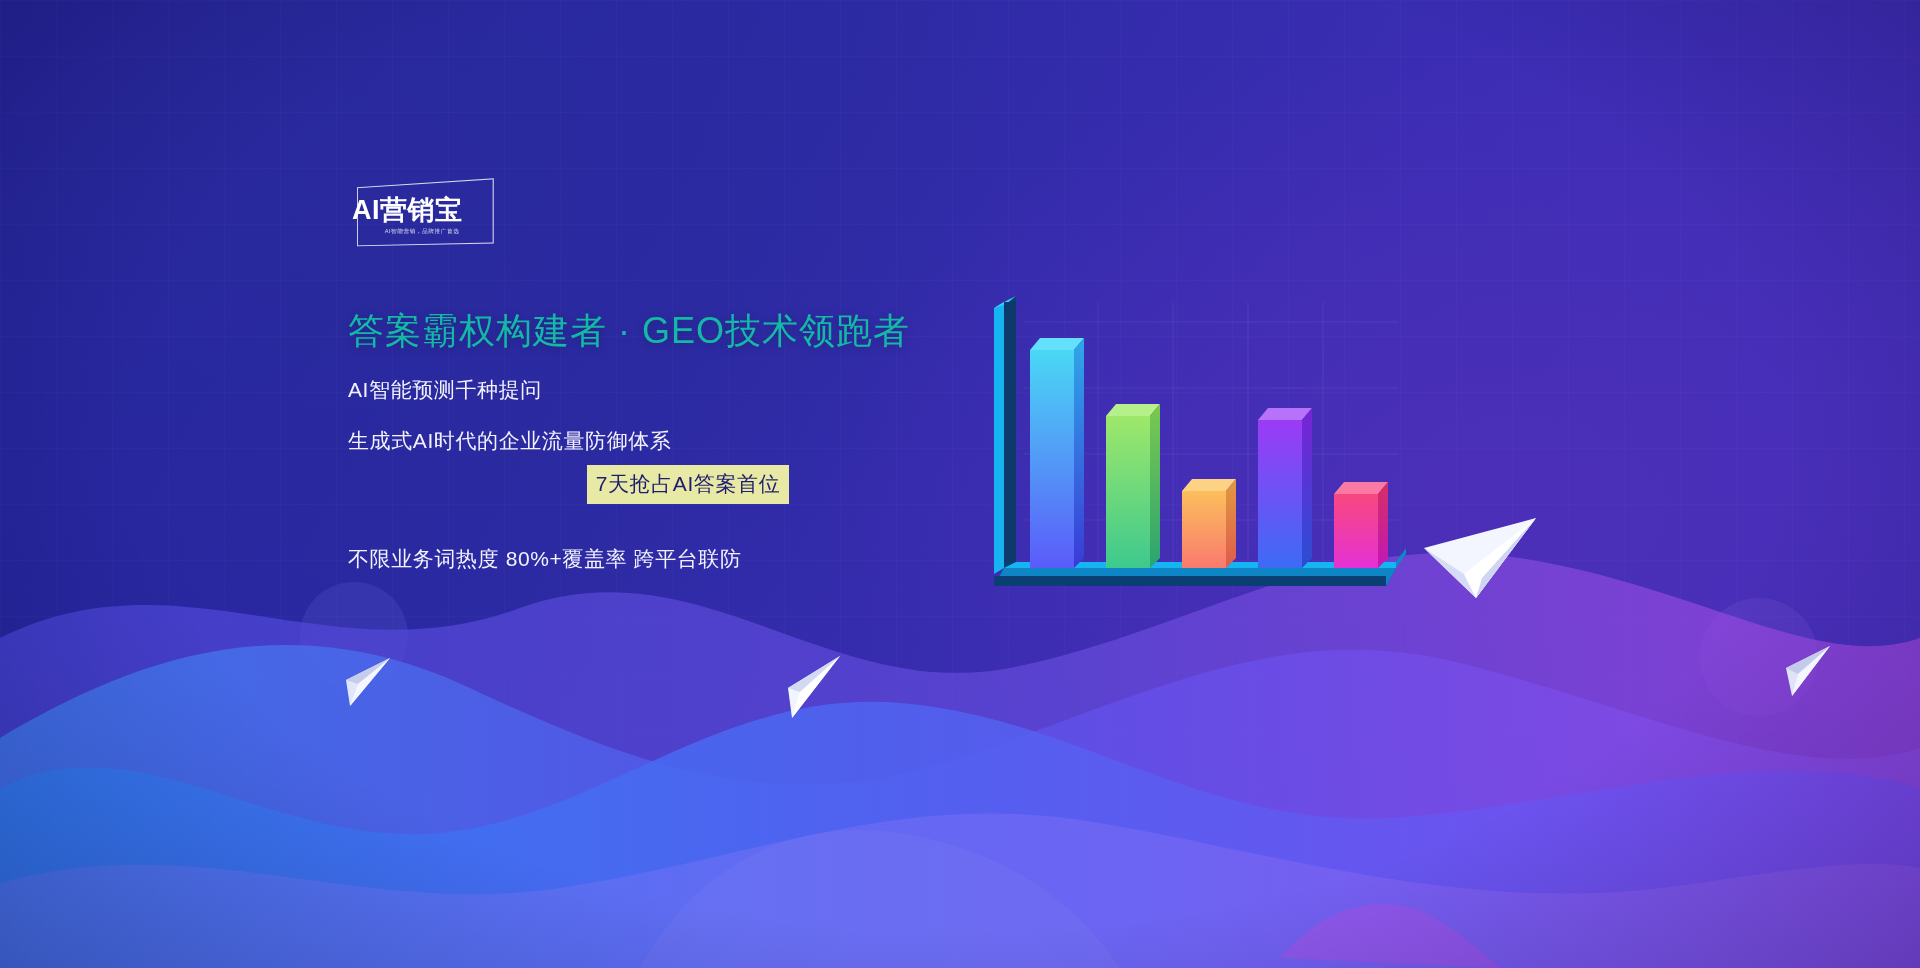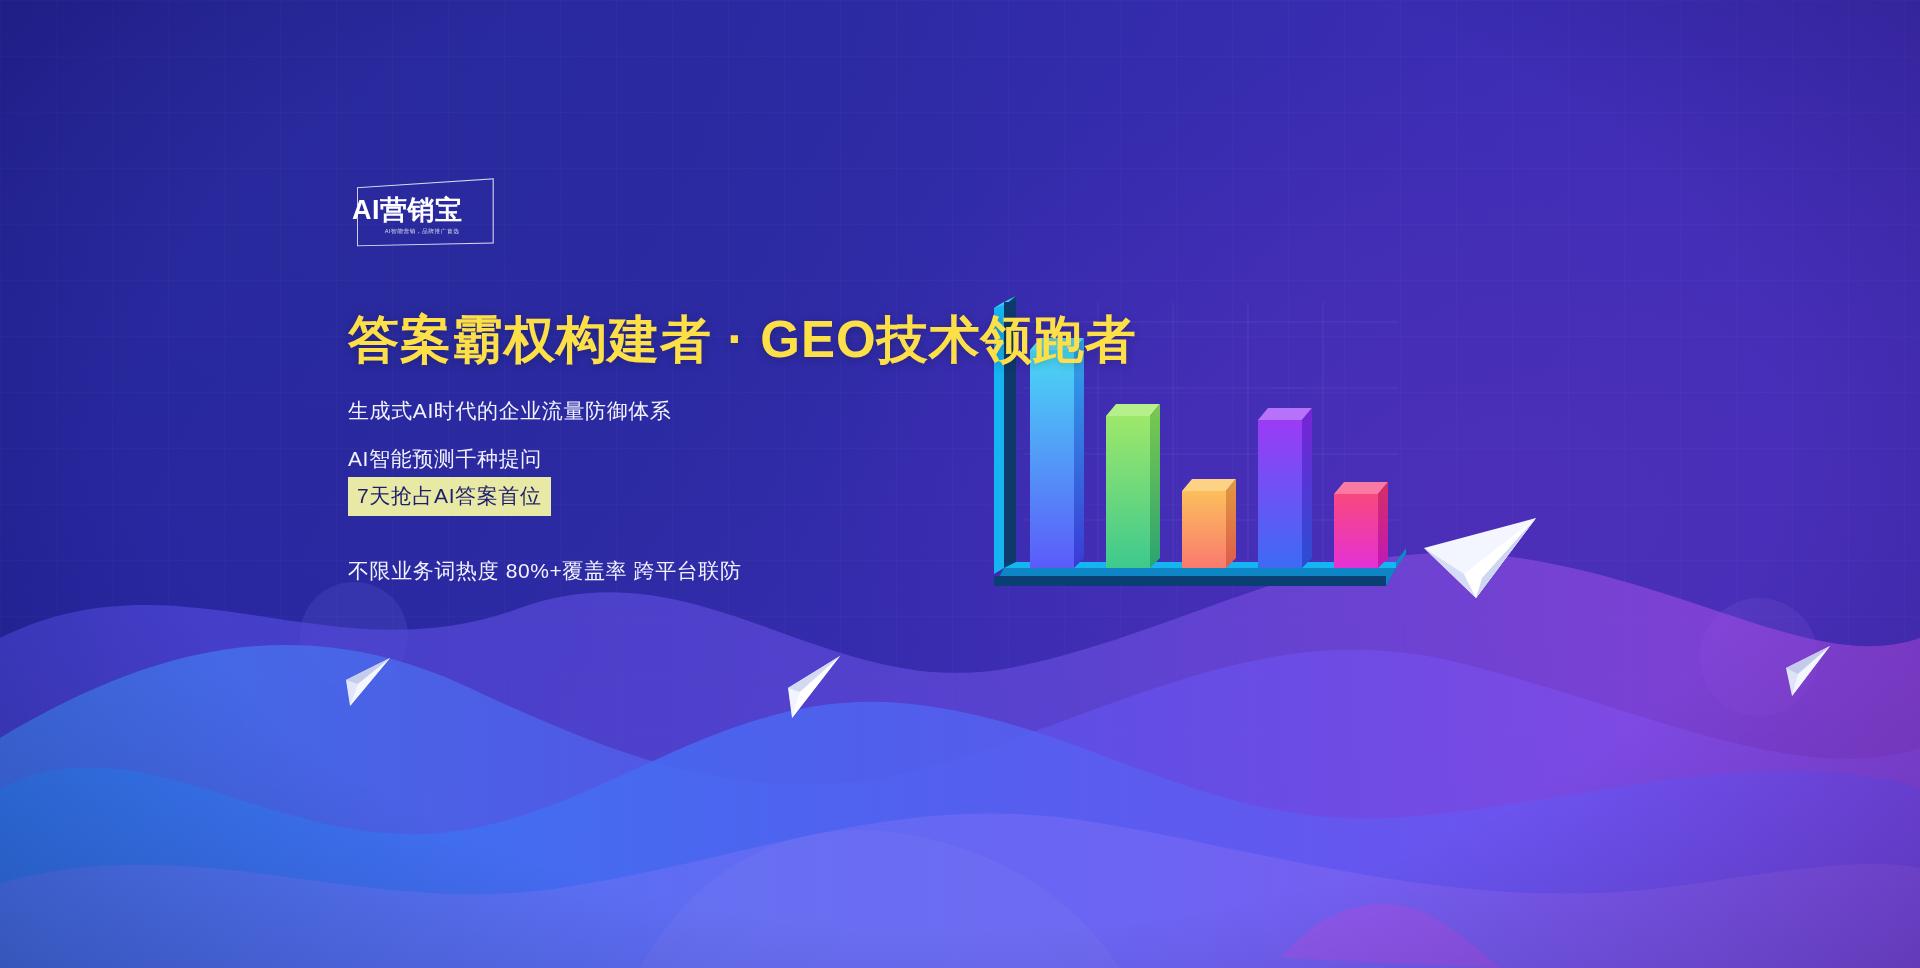--- a/index.html
+++ b/index.html
@@ -69,38 +69,38 @@
     color:rgba(255,255,255,.82);
     font-size:6px;
     letter-spacing:.6px;
     white-space:nowrap;
     transform:scale(.94);
   }
 
   
   .copy{position:absolute; left:348px; top:310px; width:680px;}
   .headline{
-    color:#fde047;
-    font-size:51px;
+    color:#14b8a6;
+    font-size:36px;
     line-height:1.18;
-    font-weight:700;
+    font-weight:400;
     letter-spacing:1px;
     white-space:nowrap;
     text-shadow:0 2px 10px rgba(0,0,0,.22);
   }
   .sub{
     color:#f2f2ff;
     font-size:21px;
     line-height:1;
     letter-spacing:.6px;
     margin-top:30px;
     white-space:nowrap;
   }
   .sub2{margin-top:27px;}
-  .hl-wrap{margin-top:8px;}
+  .hl-wrap{margin-top:14px;text-align:center;}
   .highlight{
     display:inline-block;
     background:#e9e9a6;
     color:#1d1d6e;
     font-size:21px;
     line-height:1;
     padding:8px 9px 10px 9px;
     letter-spacing:.6px;
     white-space:nowrap;
   }
@@ -264,22 +264,22 @@
   </div>
 
   <div class="logo">
     <div class="logo-frame"></div>
     <div class="logo-word">AI营销宝</div>
     <div class="logo-sub">AI智能营销，品牌推广首选</div>
   </div>
 
   <div class="copy">
     <div class="headline">答案霸权构建者 · GEO技术领跑者</div>
+    <div class="sub sub2">AI智能预测千种提问</div>
     <div class="sub">生成式AI时代的企业流量防御体系</div>
-    <div class="sub sub2">AI智能预测千种提问</div>
     <div class="hl-wrap">
       <span class="highlight">7天抢占AI答案首位</span>
     </div>
     <div class="sub sub4">不限业务词热度 80%+覆盖率 跨平台联防</div>
   </div>
 
   <div class="plane" style="left:1420px;top:512px;">
     <svg width="120" height="100" viewBox="0 0 120 100">
       <polygon points="4,36 116,6 56,86" fill="#f4f6ff"></polygon>
       <polygon points="4,36 56,86 44,62" fill="#d6dcf5"></polygon>

